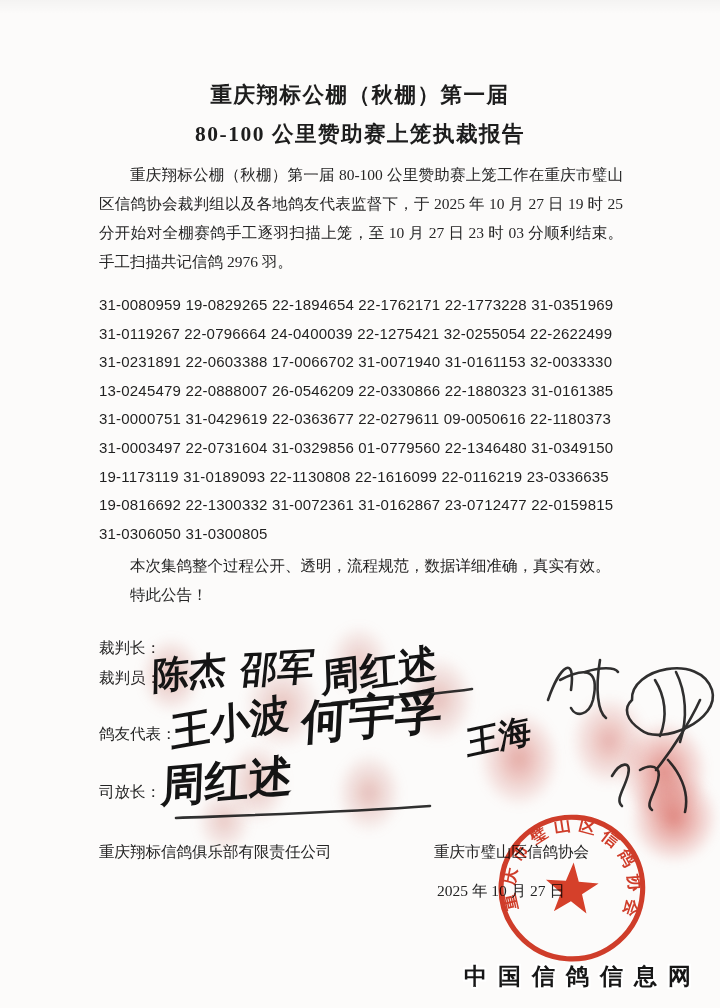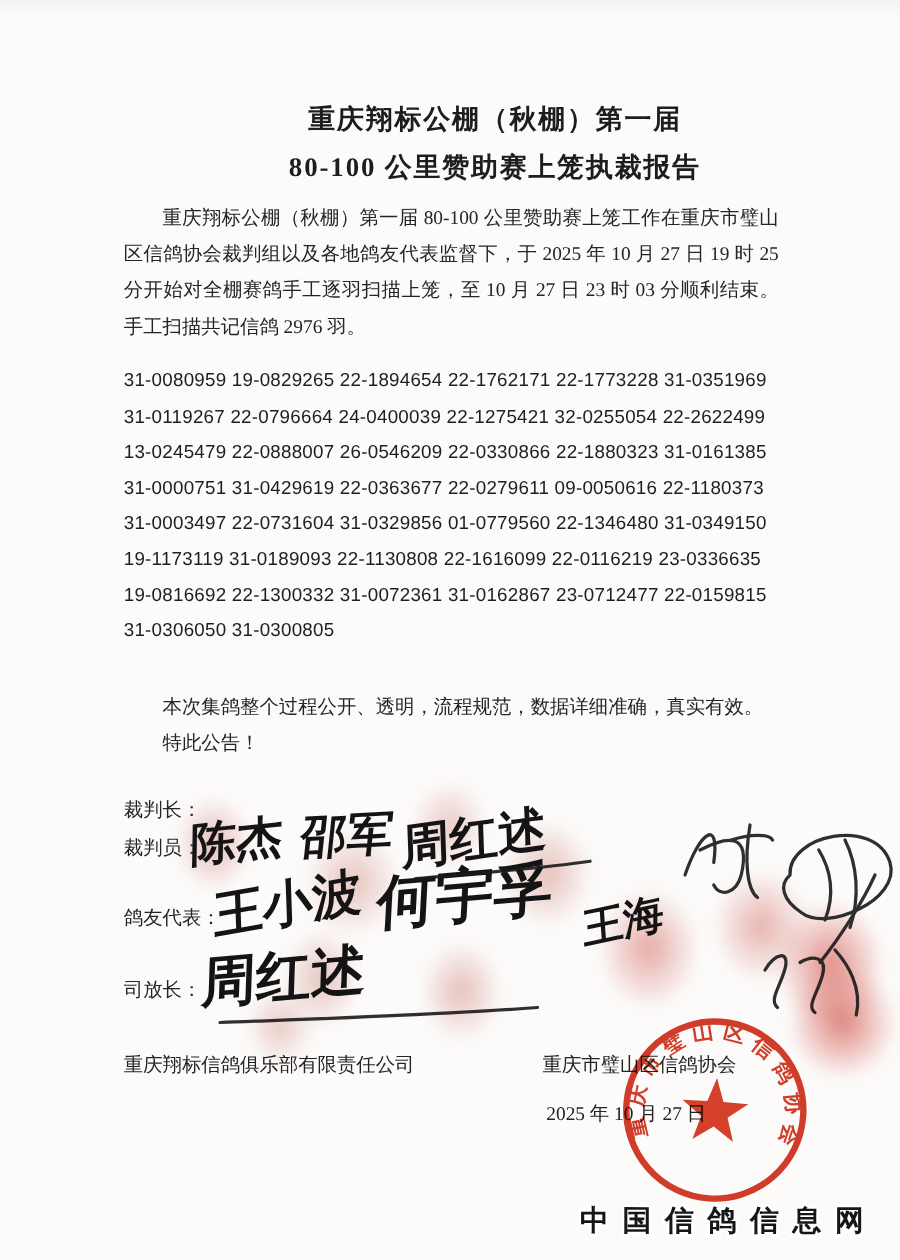--- a/index.html
+++ b/index.html
@@ -1,20 +1,20 @@
 <!DOCTYPE html>
 <html><head>
 <meta charset="utf-8">
 <style>
   * { margin:0; padding:0; box-sizing:border-box; }
   html,body { width:720px; height:1008px; }
   body { font-family:"Liberation Serif", serif; background:#ffffff; }
   .page {
     position:relative; width:720px; height:1008px;
-    background:#fcfbfa; overflow:hidden; color:#262626;padding-left:36px;
+    background:#fcfbfa; overflow:hidden; color:#262626;
   }
   
   .page::before{
     content:""; position:absolute; inset:0;
     background:linear-gradient(180deg, rgba(0,0,0,.03), rgba(0,0,0,0) 14px);
     pointer-events:none;
   }
   .title { position:absolute; width:720px; text-align:center; font-weight:700;
            font-size:21.5px; letter-spacing:1.5px; color:#1d1d1d; }
   .t1 { top:80px; }
@@ -59,20 +59,21 @@
 <div class="page">
 
   <div class="title t1">重庆翔标公棚（秋棚）第一届</div>
   <div class="title t2">80-100 公里赞助赛上笼执裁报告</div>
 
   <div class="para indent" style="top:160px;">重庆翔标公棚（秋棚）第一届 80-100 公里赞助赛上笼工作在重庆市璧山区信鸽协会裁判组以及各地鸽友代表监督下，于 2025 年 10 月 27 日 19 时 25 分开始对全棚赛鸽手工逐羽扫描上笼，至 10 月 27 日 23 时 03 分顺利结束。手工扫描共记信鸽 2976 羽。</div>
 
   <div class="rings">
     <div class="ring-line">31-0080959 19-0829265 22-1894654 22-1762171 22-1773228 31-0351969</div>
     <div class="ring-line">31-0119267 22-0796664 24-0400039 22-1275421 32-0255054 22-2622499</div>
+    <div class="ring-line">31-0231891 22-0603388 17-0066702 31-0071940 31-0161153 32-0033330</div>
     <div class="ring-line">13-0245479 22-0888007 26-0546209 22-0330866 22-1880323 31-0161385</div>
     <div class="ring-line">31-0000751 31-0429619 22-0363677 22-0279611 09-0050616 22-1180373</div>
     <div class="ring-line">31-0003497 22-0731604 31-0329856 01-0779560 22-1346480 31-0349150</div>
     <div class="ring-line">19-1173119 31-0189093 22-1130808 22-1616099 22-0116219 23-0336635</div>
     <div class="ring-line">19-0816692 22-1300332 31-0072361 31-0162867 23-0712477 22-0159815</div>
     <div class="ring-line">31-0306050 31-0300805</div>
   </div>
 
   <div class="para indent" style="top:580px;">特此公告！</div>
   <div class="para indent" style="top:551px;">本次集鸽整个过程公开、透明，流程规范，数据详细准确，真实有效。</div>

